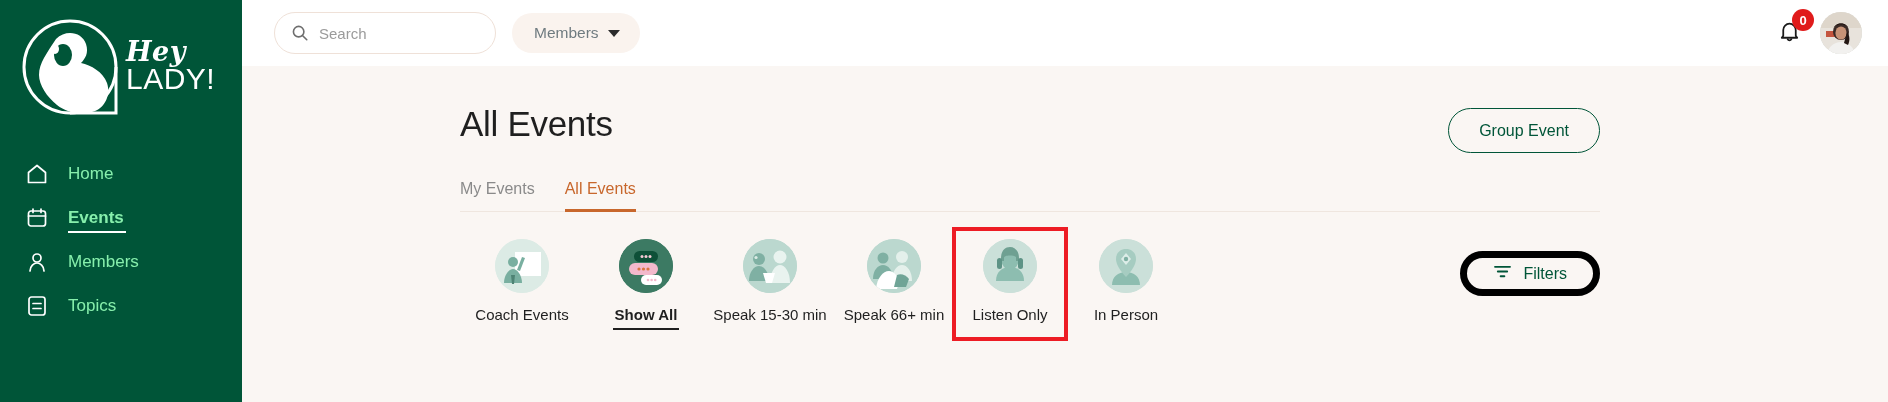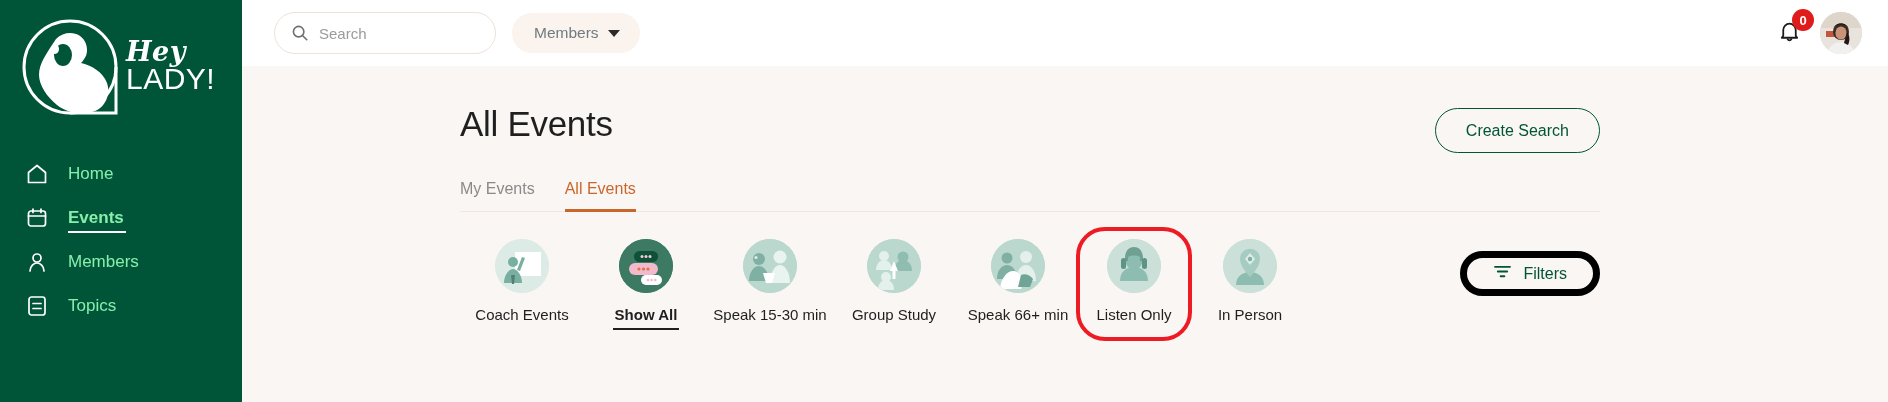--- a/index.html
+++ b/index.html
@@ -225,21 +225,20 @@
     position: absolute;
     left: -2px; right: -2px; bottom: -7px;
     height: 2px;
     background: #1f1f1f;
   }
   .cat.highlighted {
     outline: 4px solid #ED1C24;
     outline-offset: 0px;
     padding: 8px 4px 14px 4px;
     width: 108px;
-    border-radius: 25px;
   }
 
   .filters-btn {
     margin-left: auto;
     border: 7px solid #000000;
     color: #005538;
     background: #FAF6F3;
     border-radius: 24px;
     height: 45px;
     padding: 0 26px;
@@ -362,21 +361,21 @@
           </svg>
         </div>
       </div>
     </header>
 
     <section class="content">
       <div class="content-inner">
 
         <div class="page-head">
           <h1 class="page-title">All Events</h1>
-          <button class="create-btn">Create Search</button>
+          <button class="create-btn">Group Event</button>
         </div>
 
         <div class="tabs">
           <div class="tab">My Events</div>
           <div class="tab active">All Events</div>
         </div>
 
         <div class="cats">
 
           <div class="cat">
@@ -422,36 +421,20 @@
                 <path d="M6 42 c0,-9 5,-15 10,-15 c5,0 10,6 10,15z" fill="#7FB0A3"></path>
                 <circle cx="37" cy="18" r="6.5" fill="#E9F3EF"></circle>
                 <path d="M27 44 c0,-11 5,-18 10,-18 c5,0 10,7 10,18z" fill="#E9F3EF"></path>
                 <path d="M20 34 h12 l-3,10 h-6z" fill="#ffffff"></path>
                 <circle cx="13" cy="18.5" r="1.6" fill="#DCEBE5"></circle>
               </svg>
             </div>
             <div class="cat-label">Speak 15-30 min</div>
           </div>
 
-          <div class="cat">
-            <div class="cat-circle" style="background:#BBD8CF">
-              <svg width="54" height="54" viewBox="0 0 54 54">
-                <circle cx="27" cy="27" r="27" fill="#BBD8CF"></circle>
-                <circle cx="17" cy="17" r="5" fill="#E4F0EB"></circle>
-                <path d="M9 31 c0,-6 4,-10 8,-10 c4,0 8,4 8,10z" fill="#E4F0EB"></path>
-                <circle cx="36" cy="18" r="5.5" fill="#8FBDB0"></circle>
-                <path d="M27 32 c0,-7 4,-11 9,-11 c5,0 9,4 9,11z" fill="#8FBDB0"></path>
-                <circle cx="19" cy="38" r="5" fill="#E4F0EB"></circle>
-                <path d="M11 51 c0,-7 4,-10 8,-10 c4,0 8,3 8,10z" fill="#E4F0EB"></path>
-                <path d="M27 22 l4,10 l-8,0z" fill="#ffffff"></path>
-                <rect x="25.5" y="30" width="3" height="10" fill="#ffffff"></rect>
-              </svg>
-            </div>
-            <div class="cat-label">Group Study</div>
-          </div>
 
           <div class="cat">
             <div class="cat-circle" style="background:#BBD8CF">
               <svg width="54" height="54" viewBox="0 0 54 54">
                 <circle cx="27" cy="27" r="27" fill="#BBD8CF"></circle>
                 <circle cx="16" cy="19" r="5.5" fill="#7FB0A3"></circle>
                 <path d="M6 40 c0,-9 5,-14 10,-14 c5,0 10,5 10,14z" fill="#7FB0A3"></path>
                 <circle cx="35" cy="18" r="6" fill="#E4F0EB"></circle>
                 <path d="M25 42 c0,-10 5,-16 10,-16 c5,0 10,6 10,16z" fill="#E4F0EB"></path>
                 <path d="M9 50 c1,-11 7,-18 13,-18 c5,0 9,5 10,12 l-2,6z" fill="#ffffff"></path>

